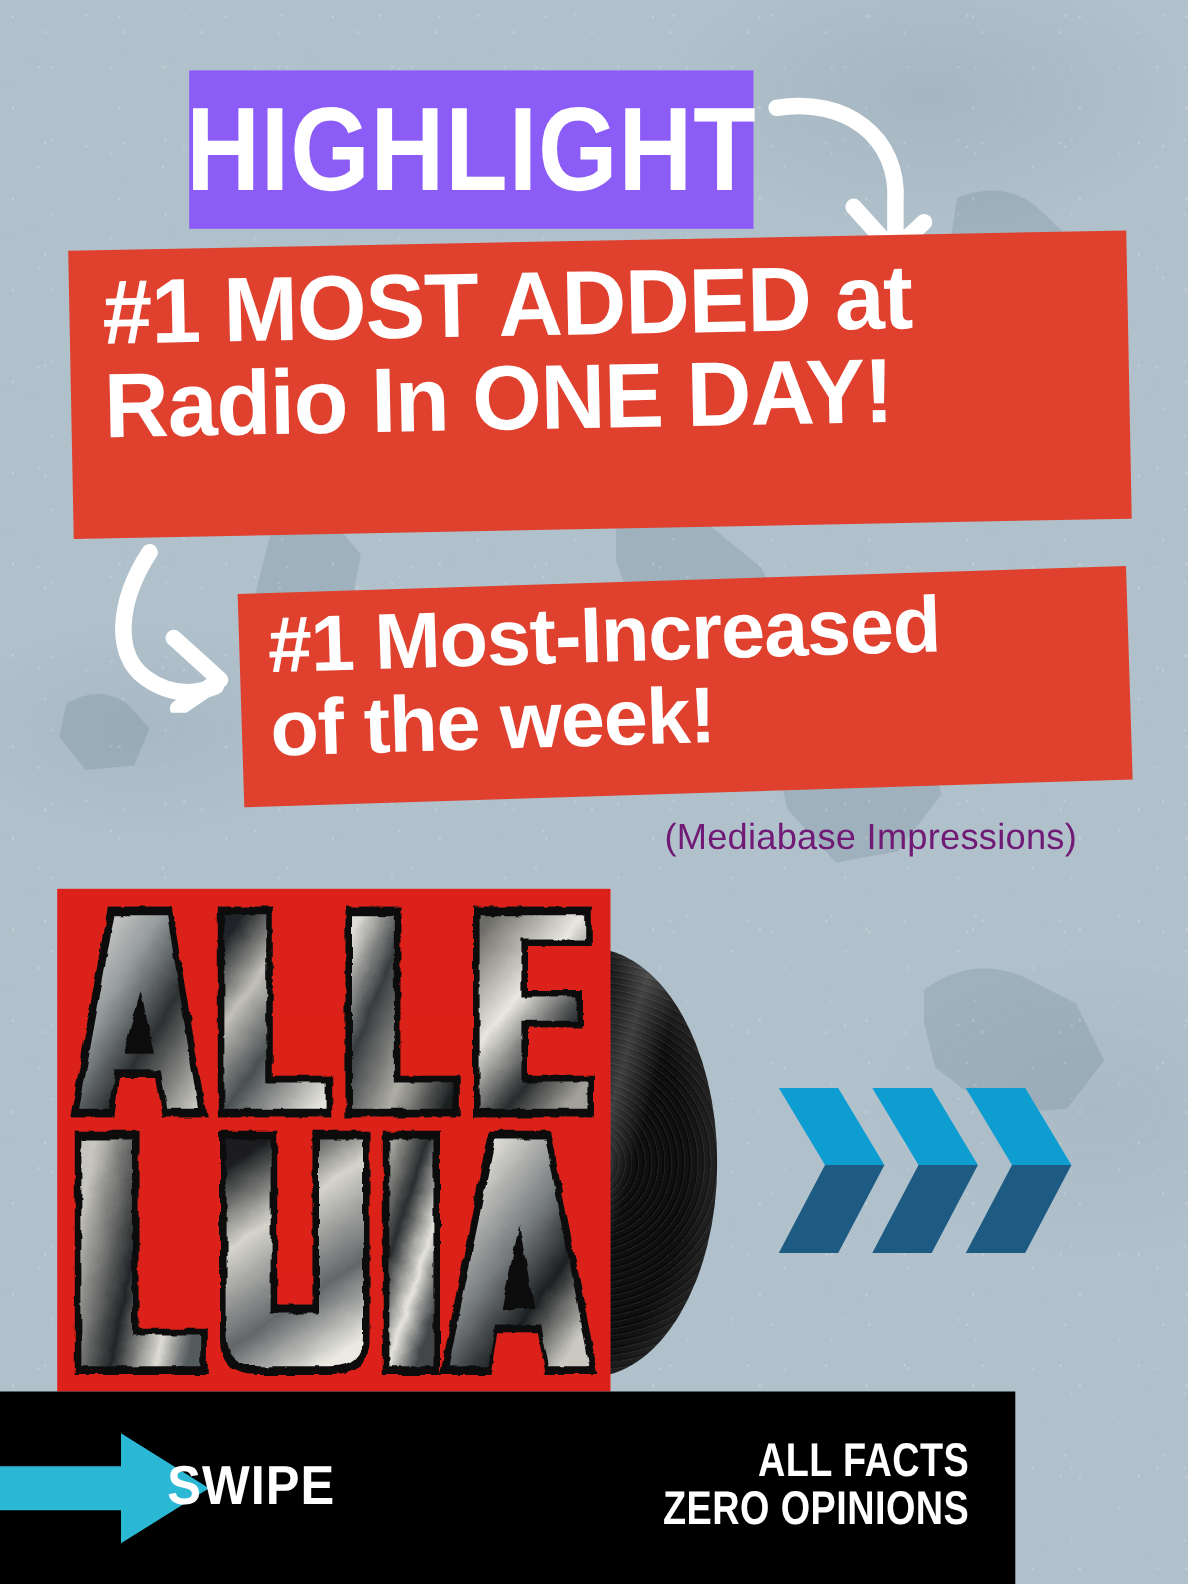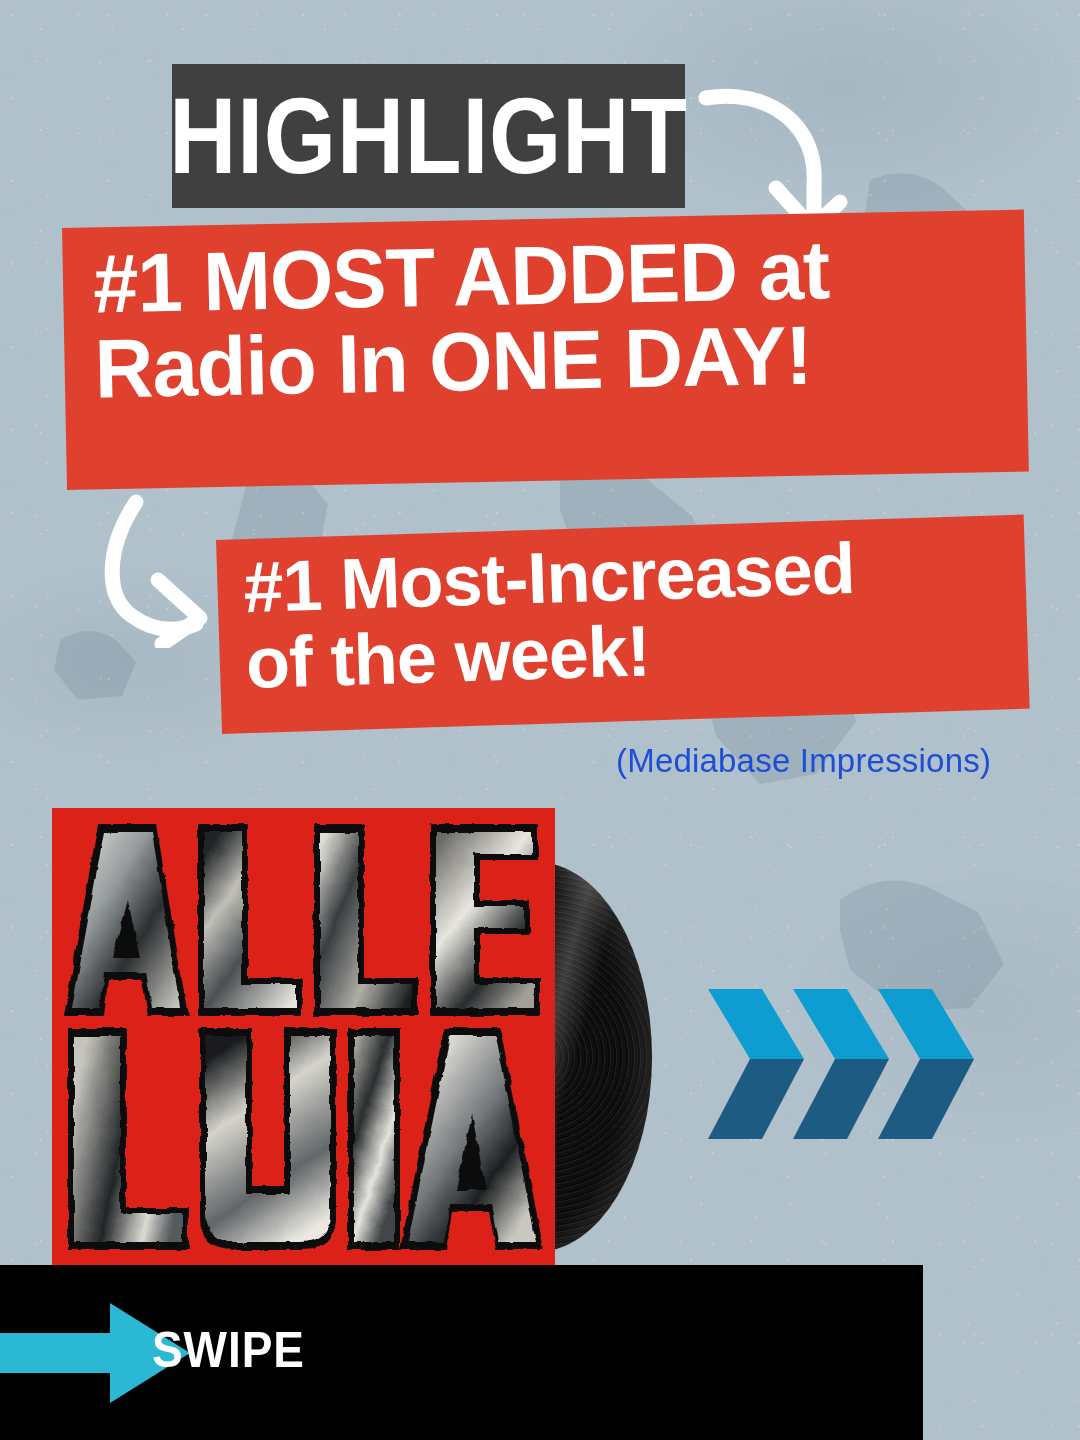--- a/index.html
+++ b/index.html
@@ -32,21 +32,21 @@
     position:absolute; inset:0; opacity:.10;
     background:
       radial-gradient(ellipse 340px 180px at 78% 6%, rgba(55,72,86,.8), transparent 70%),
       radial-gradient(ellipse 260px 140px at 12% 46%, rgba(55,72,86,.6), transparent 70%),
       radial-gradient(ellipse 300px 200px at 92% 70%, rgba(55,72,86,.5), transparent 70%);
   }
 
   
   #highlight-box{
     position:absolute; left:172px; top:64px; width:513px; height:144px;
-    background:#404040; display:flex; align-items:center; justify-content:center;
+    background:#8b5cf6; display:flex; align-items:center; justify-content:center;
   }
   #highlight-box .txt{
     color:#fff; font-size:108px; font-weight:700; letter-spacing:1px;
     font-family:"Liberation Sans Narrow","Liberation Sans",sans-serif;
     transform:scaleX(.86); transform-origin:center;
     line-height:1; white-space:nowrap;
   }
 
   
   .red-banner{ position:absolute; background:#e0402e; }
@@ -71,24 +71,23 @@
   #banner-2 .lines{
     position:absolute; left:26px; top:10px; width:780px;
     color:#fff; font-weight:700; font-size:72px; line-height:1.06;
     letter-spacing:-1px;
     font-family:"Liberation Sans Narrow","Liberation Sans",sans-serif;
   }
   #banner-2 .lines span{ display:block; white-space:nowrap; }
 
   #mediabase-note{
     position:absolute; left:604px; top:742px;
-    color:#1d4ed8; font-size:33px; font-weight:400; white-space:nowrap;
+    color:#701a75; font-size:33px; font-weight:400; white-space:nowrap;
     font-family:"Liberation Sans Narrow","Liberation Sans",sans-serif;
     letter-spacing:.2px;
-    margin-left:12px;
   }
 
   
   #arrow-top{ position:absolute; left:688px; top:76px; width:160px; height:176px; }
   #arrow-left{ position:absolute; left:96px; top:492px; width:124px; height:156px; }
 
   
   #vinyl{
     position:absolute; left:420px; top:862px; width:232px; height:390px;
     border-radius:50%;
@@ -309,13 +308,17 @@
     <polygon points="178,14 232,14 274,84 220,84" fill="#0d9dd1"></polygon>
     <polygon points="220,84 274,84 232,164 178,164" fill="#1d5b83"></polygon>
   </g>
 </svg>
 
 <div id="bottom-bar">
   <svg id="swipe-arrow" viewBox="0 0 190 100" fill="none">
     <polygon points="0,30 110,30 110,0 190,50 110,100 110,70 0,70" fill="#2bb8d4"></polygon>
   </svg>
   <div id="swipe-label">SWIPE</div>
+  <div id="tagline">
+    <span>ALL FACTS</span>
+    <span>ZERO OPINIONS</span>
+  </div>
 </div>
 
 </body></html>

